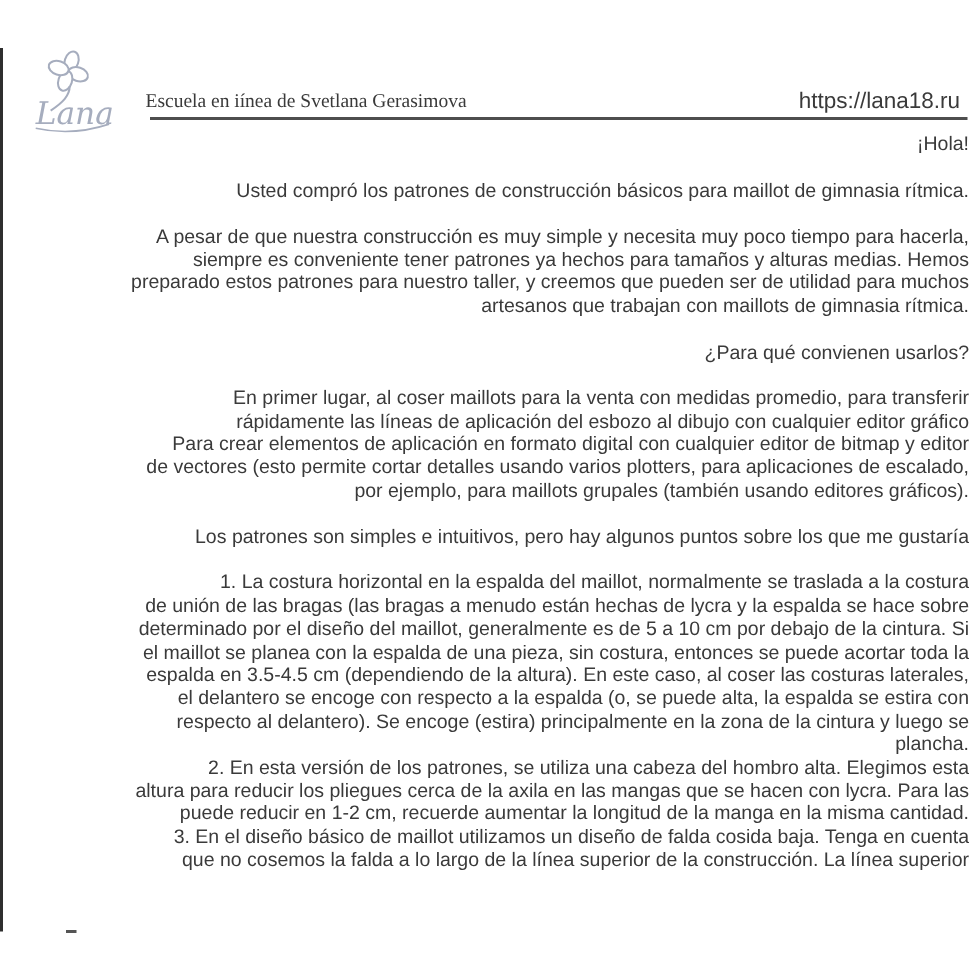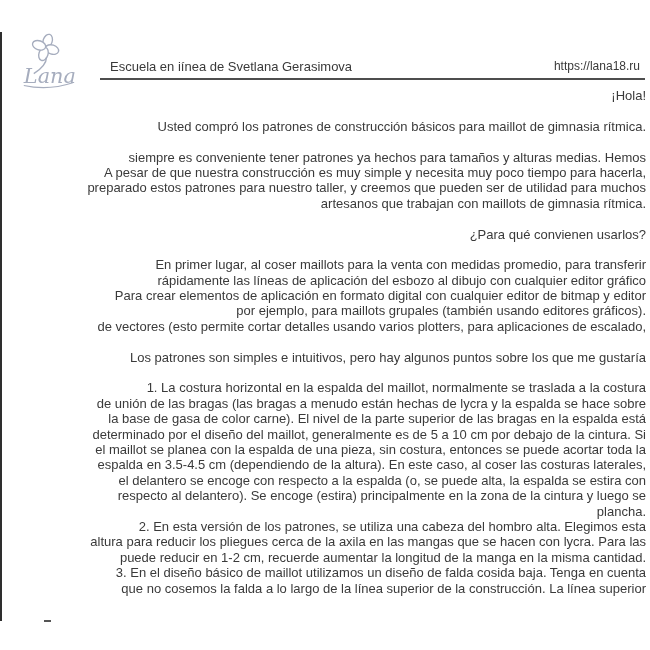--- a/index.html
+++ b/index.html
@@ -7,22 +7,22 @@
     width:650px;height:650px;overflow:hidden;position:relative;
     font-family:"Liberation Sans","DejaVu Sans",sans-serif;
     -webkit-font-smoothing:antialiased;
   }
   .page{position:absolute;inset:0;background:#fff;}
   
   .page-edge{position:absolute;left:0;top:32px;width:2px;height:589px;background:var(--edge,#2e2e2e);}
   
   .hdr{position:absolute;left:0;top:0;width:650px;height:88px;}
   .logo{position:absolute;left:22px;top:32px;width:58px;height:58px;}
-  .school{position:absolute;left:110px;top:59px;font-size:13px;color:var(--text,#3a3a3a);white-space:nowrap;}
-  .site{position:absolute;right:10px;top:59px;font-size:12px;color:var(--text,#3a3a3a);white-space:nowrap;}
+  .school{position:absolute;left:97px;top:59px;font-size:13px;color:var(--text,#3a3a3a);white-space:nowrap;font-family:Liberation Serif, serif;}
+  .site{position:absolute;right:10px;top:59px;font-size:15px;color:var(--text,#3a3a3a);white-space:nowrap;}
   .rule{position:absolute;left:100px;top:78px;width:545px;height:2px;background:var(--rule,#4e4e4e);}
   
   .body{position:absolute;left:0;top:88px;width:650px;text-align:right;}
   .tline{
     margin-left:33px;margin-right:4px;
     font-size:13px;line-height:15.4px;height:15.4px;
     color:var(--text,#3a3a3a);white-space:nowrap;overflow:hidden;
   }
   .tline.ind{text-indent:28px;}
   .tline.blank{height:15.4px;}
@@ -55,38 +55,37 @@
     <span class="site">https://lana18.ru</span>
 
     <div class="rule"></div>
   </header>
 
   <main class="body" id="docBody">
       <div class="tline ind"><span>¡Hola!</span></div>
       <div class="tline blank"></div>
       <div class="tline ind"><span>Usted compró los patrones de construcción básicos para maillot de gimnasia rítmica.</span></div>
       <div class="tline blank"></div>
+      <div class="tline ind"><span>A pesar de que nuestra construcción es muy simple y necesita muy poco tiempo para hacerla,</span></div>
       <div class="tline"><span>siempre es conveniente tener patrones ya hechos para tamaños y alturas medias. Hemos</span></div>
-      <div class="tline ind"><span>A pesar de que nuestra construcción es muy simple y necesita muy poco tiempo para hacerla,</span></div>
       <div class="tline"><span>preparado estos patrones para nuestro taller, y creemos que pueden ser de utilidad para muchos</span></div>
       <div class="tline"><span>artesanos que trabajan con maillots de gimnasia rítmica.</span></div>
       <div class="tline blank"></div>
       <div class="tline ind"><span>¿Para qué convienen usarlos?</span></div>
       <div class="tline blank"></div>
       <div class="tline ind"><span>En primer lugar, al coser maillots para la venta con medidas promedio, para transferir</span></div>
       <div class="tline"><span>rápidamente las líneas de aplicación del esbozo al dibujo con cualquier editor gráfico</span></div>
       <div class="tline ind"><span>Para crear elementos de aplicación en formato digital con cualquier editor de bitmap y editor</span></div>
+      <div class="tline"><span>de vectores (esto permite cortar detalles usando varios plotters, para aplicaciones de escalado,</span></div>
       <div class="tline"><span>por ejemplo, para maillots grupales (también usando editores gráficos).</span></div>
-      <div class="tline"><span>de vectores (esto permite cortar detalles usando varios plotters, para aplicaciones de escalado,</span></div>
       <div class="tline blank"></div>
       <div class="tline ind"><span>Los patrones son simples e intuitivos, pero hay algunos puntos sobre los que me gustaría</span></div>
       <div class="tline blank"></div>
       <div class="tline ind"><span>1. </span><span class="b">La costura horizontal</span><span> en la espalda del maillot, normalmente se traslada a la costura</span></div>
       <div class="tline"><span>de unión de las bragas (las bragas a menudo están hechas de lycra y la espalda se hace sobre</span></div>
-      <div class="tline"><span>la base de gasa de color carne). El nivel de la parte superior de las bragas en la espalda está</span></div>
       <div class="tline"><span>determinado por el diseño del maillot, generalmente es de 5 a 10 cm por debajo de la cintura. Si</span></div>
       <div class="tline"><span>el maillot se planea con la espalda de una pieza, sin costura, entonces se puede acortar toda la</span></div>
       <div class="tline"><span>espalda en 3.5-4.5 cm (dependiendo de la altura). En este caso, al coser las costuras laterales,</span></div>
       <div class="tline"><span>el delantero se encoge con respecto a la espalda (o, se puede alta, la espalda se estira con</span></div>
       <div class="tline"><span>respecto al delantero). Se encoge (estira) principalmente en la zona de la cintura y luego se</span></div>
       <div class="tline"><span>plancha.</span></div>
       <div class="tline ind"><span>2. En esta versión de los patrones, se utiliza una </span><span class="b">cabeza del hombro alta</span><span>. Elegimos esta</span></div>
       <div class="tline"><span>altura para reducir los pliegues cerca de la axila en las mangas que se hacen con lycra. Para las</span></div>
       <div class="tline"><span>puede reducir en 1-2 cm, recuerde aumentar la longitud de la manga en la misma cantidad.</span></div>
       <div class="tline ind"><span>3. En el diseño básico de maillot utilizamos un </span><span class="b">diseño de falda cosida baja</span><span>. Tenga en cuenta</span></div>

